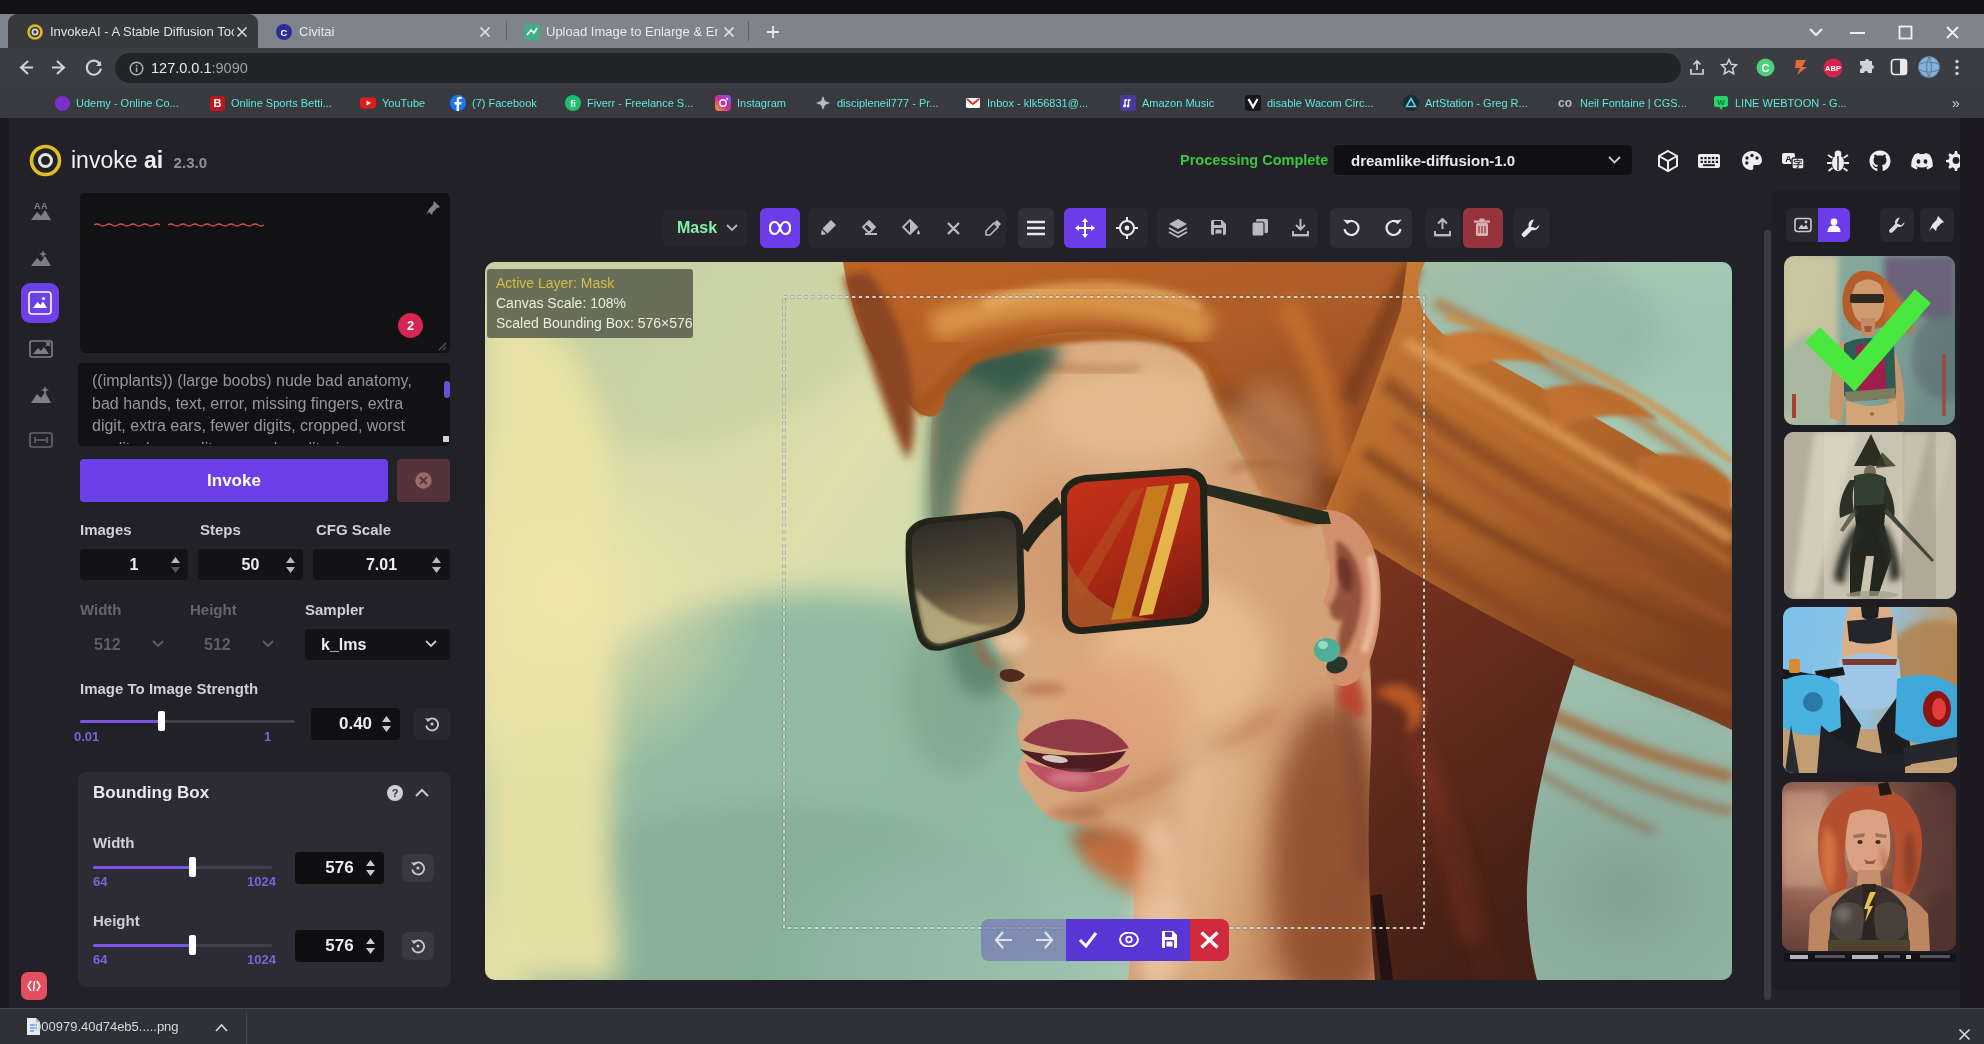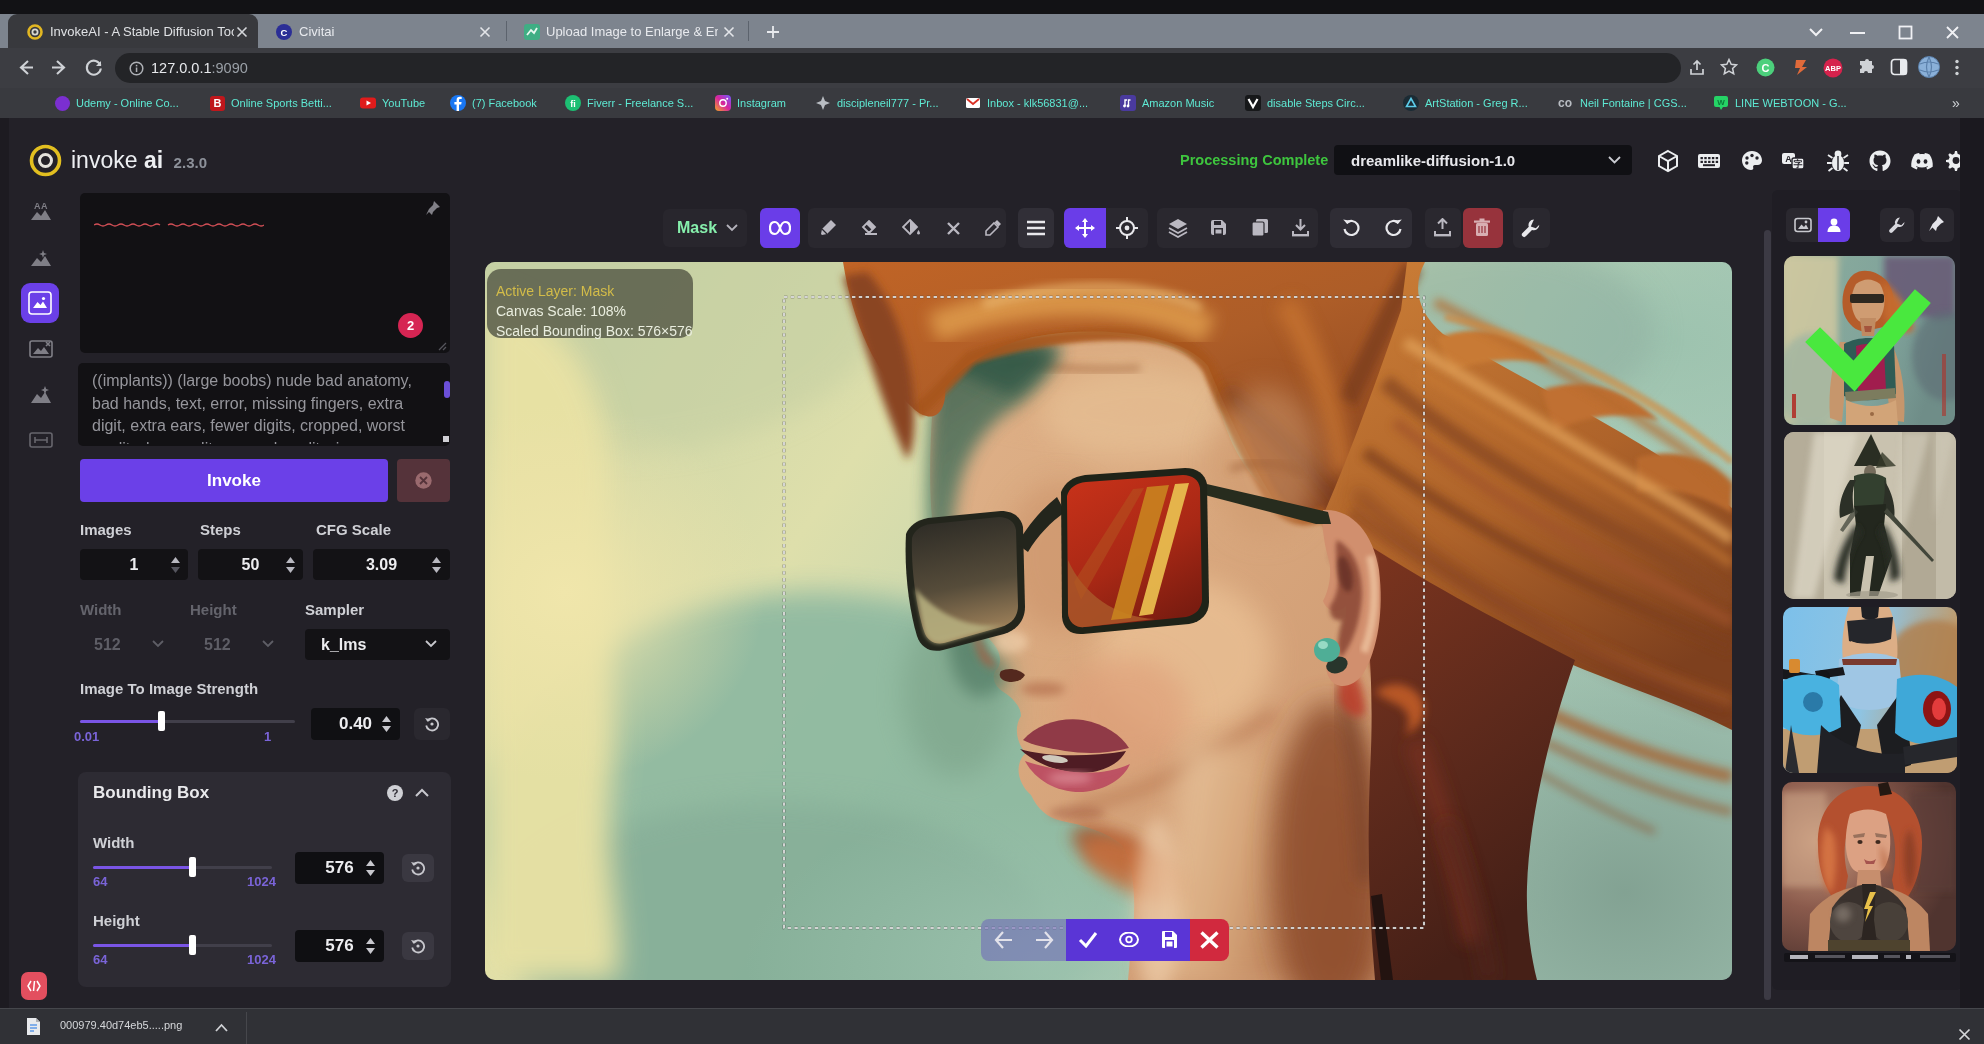--- a/index.html
+++ b/index.html
@@ -207,21 +207,21 @@
         <circle cx="4.5" cy="11" r="1.4" fill="#fff"></circle>
         <circle cx="8" cy="11" r="1.4" fill="#fff"></circle>
       </svg>
       <span>Amazon Music</span>
     </div>
   <div class="bk" style="left:1245px">
       <svg width="16" height="16" viewBox="0 0 16 16" style="flex:none">
         <rect width="16" height="16" rx="3" fill="#17181a"></rect>
         <path d="M3.5 4 L8 12 L12.5 4" stroke="#fff" stroke-width="2.2" fill="none"></path>
       </svg>
-      <span>disable Steps Circ...</span>
+      <span>disable Wacom Circ...</span>
     </div>
   <div class="bk" style="left:1403px">
       <svg width="16" height="16" viewBox="0 0 16 16" style="flex:none">
         <circle cx="8" cy="8" r="8" fill="#1b2b34"></circle>
         <path d="M8 3.5 L12.5 11.5 L3.5 11.5 Z" fill="none" stroke="#5ccbe8" stroke-width="1.6"></path>
       </svg>
       <span>ArtStation - Greg R...</span>
     </div>
   <div class="bk" style="left:1556px">
       <svg width="18" height="16" viewBox="0 0 18 16" style="flex:none">
@@ -363,21 +363,21 @@
   <svg class="ic" style="left:414px;top:471px" width="19" height="19" viewBox="0 0 19 19">
       <circle cx="9.5" cy="9.5" r="8.2" fill="#9a6a6e"></circle>
       <path d="M6 6 L13 13 M13 6 L6 13" stroke="#55333a" stroke-width="1.8"></path>
     </svg>
 
   <div class="lbl" style="left:80px;top:521px;">Images</div>
   <div class="lbl" style="left:200px;top:521px;">Steps</div>
   <div class="lbl" style="left:316px;top:521px;">CFG Scale</div>
   <div class="numinput" style="left:80px;top:549px;width:108px;height:31px;font-size:16px;text-align:center;line-height:31px;">1</div>
   <div class="numinput" style="left:198px;top:549px;width:105px;height:31px;font-size:16px;text-align:center;line-height:31px;">50</div>
-  <div class="numinput" style="left:313px;top:549px;width:137px;height:31px;font-size:16px;text-align:center;line-height:31px;">3.09</div>
+  <div class="numinput" style="left:313px;top:549px;width:137px;height:31px;font-size:16px;text-align:center;line-height:31px;">7.01</div>
   <svg class="ic" style="left:170px;top:557px" width="11" height="16" viewBox="0 0 11 16">
       <path d="M5.5 0 L10 6 L1 6 Z" fill="#b8b8c0"></path>
       <path d="M5.5 16 L10 10 L1 10 Z" fill="#55555e"></path>
     </svg>
   <svg class="ic" style="left:285px;top:557px" width="11" height="16" viewBox="0 0 11 16">
       <path d="M5.5 0 L10 6 L1 6 Z" fill="#b8b8c0"></path>
       <path d="M5.5 16 L10 10 L1 10 Z" fill="#b8b8c0"></path>
     </svg>
   <svg class="ic" style="left:431px;top:557px" width="11" height="16" viewBox="0 0 11 16">
       <path d="M5.5 0 L10 6 L1 6 Z" fill="#b8b8c0"></path>
@@ -769,21 +769,21 @@
 
     <path d="M745,207 C772,198 798,200 818,212" stroke="#a06238" stroke-width="6" fill="none" opacity="0.7" filter="url(#b4)"></path>
 
     <path d="M886,634 L897,632 L908,718 L896,718 Z" fill="#231310"></path>
 
     <rect x="299" y="35" width="640" height="631" fill="none" stroke="#3a3a3a" stroke-width="2.6" stroke-dasharray="3.4,3.4" opacity="0.8"></rect>
     <rect x="299" y="35" width="640" height="631" fill="none" stroke="#ffffff" stroke-width="1.5" stroke-dasharray="3.4,3.4"></rect>
   </svg>
   </div>
 
-  <div class="abs" style="left:487px;top:269px;width:206px;height:69px;background:rgba(92,96,76,0.88);border-radius:14px;padding:12px 9px;white-space:nowrap;">
+  <div class="abs" style="left:487px;top:269px;width:206px;height:69px;background:rgba(92,96,76,0.88);border-radius:3px;padding:4px 9px;white-space:nowrap;">
     <div style="font-size:14px;color:#d3bc49;line-height:20px;">Active Layer: Mask</div>
     <div style="font-size:14px;color:#eaeedf;line-height:20px;">Canvas Scale: 108%</div>
     <div style="font-size:14px;color:#eaeedf;line-height:20px;">Scaled Bounding Box: 576×576</div>
   </div>
 
   <div class="abs" style="left:981px;top:919px;width:85px;height:42px;background:rgba(110,100,185,0.55);border-radius:8px 0 0 8px;"></div>
   <div class="abs" style="left:1066px;top:919px;width:124px;height:42px;background:#5a35d6;"></div>
   <div class="abs" style="left:1190px;top:919px;width:39px;height:42px;background:#d1293e;border-radius:0 8px 8px 0;"></div>
   <svg class="ic" style="left:994px;top:931px" width="19" height="18" viewBox="0 0 19 18">
       <path d="M9 1 L2 9 L9 17 M2 9 L18 9" stroke="#e2e2ea" stroke-width="2.2" fill="none"></path>
@@ -983,21 +983,21 @@
   <div class="abs" style="left:1884px;top:955px;width:16px;height:3px;background:#55545c;"></div>
   <div class="abs" style="left:1906px;top:955px;width:5px;height:4px;background:#b4b4bc;"></div>
   <div class="abs" style="left:1920px;top:955px;width:30px;height:3px;background:#55545c;"></div>
 
   <div class="abs" style="left:0;top:1008px;width:1984px;height:36px;background:#303136;border-top:1px solid #46474c;"></div>
   <svg class="ic" style="left:26px;top:1017px" width="15" height="19" viewBox="0 0 15 19">
       <path d="M1 1 L10 1 L14 5 L14 18 L1 18 Z" fill="#e8eaed"></path>
       <path d="M10 1 L10 5 L14 5" fill="#aeb1b6"></path>
       <path d="M4 8 L11 8 M4 11 L11 11 M4 14 L8 14" stroke="#5f9ae8" stroke-width="1.4"></path>
     </svg>
-  <div class="abs" style="left:60px;top:1019px;font-size:11px;color:#d5d7da;">000979.40d74eb5.....png</div>
+  <div class="abs" style="left:34px;top:1019px;font-size:13px;color:#d5d7da;">000979.40d74eb5.....png</div>
   <svg class="ic" style="left:215px;top:1023px" width="13" height="9" viewBox="0 0 13 9">
       <path d="M1 8 L6.5 2 L12 8" stroke="#cfd1d5" stroke-width="1.8" fill="none"></path>
     </svg>
   <div class="abs" style="left:246px;top:1012px;width:1px;height:32px;background:#46474c;"></div>
   <div class="abs" style="left:1886px;top:1052px;font-size:12px;font-weight:bold;color:#8fb2ee;">Show all</div>
   <svg class="ic" style="left:1958px;top:1028px" width="13" height="13" viewBox="0 0 13 13">
       <path d="M1.5 1.5 L11.5 11.5 M11.5 1.5 L1.5 11.5" stroke="#d5d7da" stroke-width="1.7"></path>
     </svg>
 </div>
 

